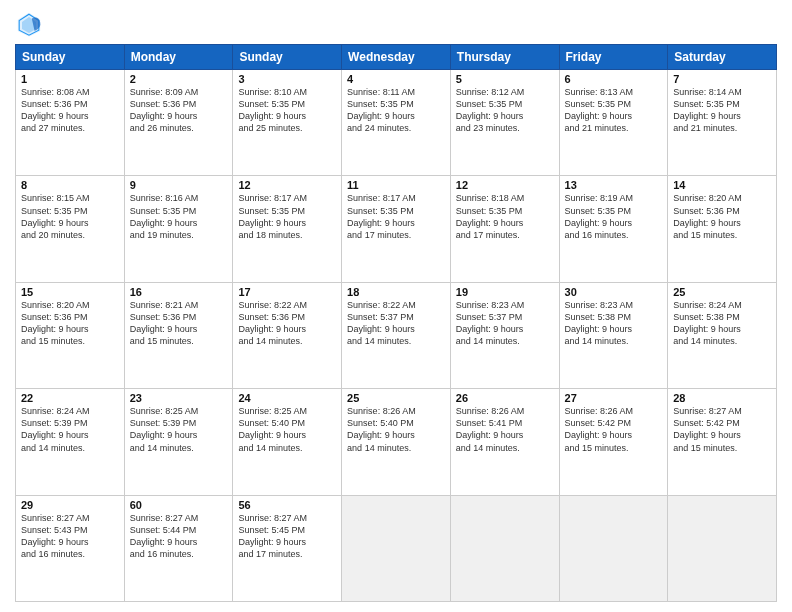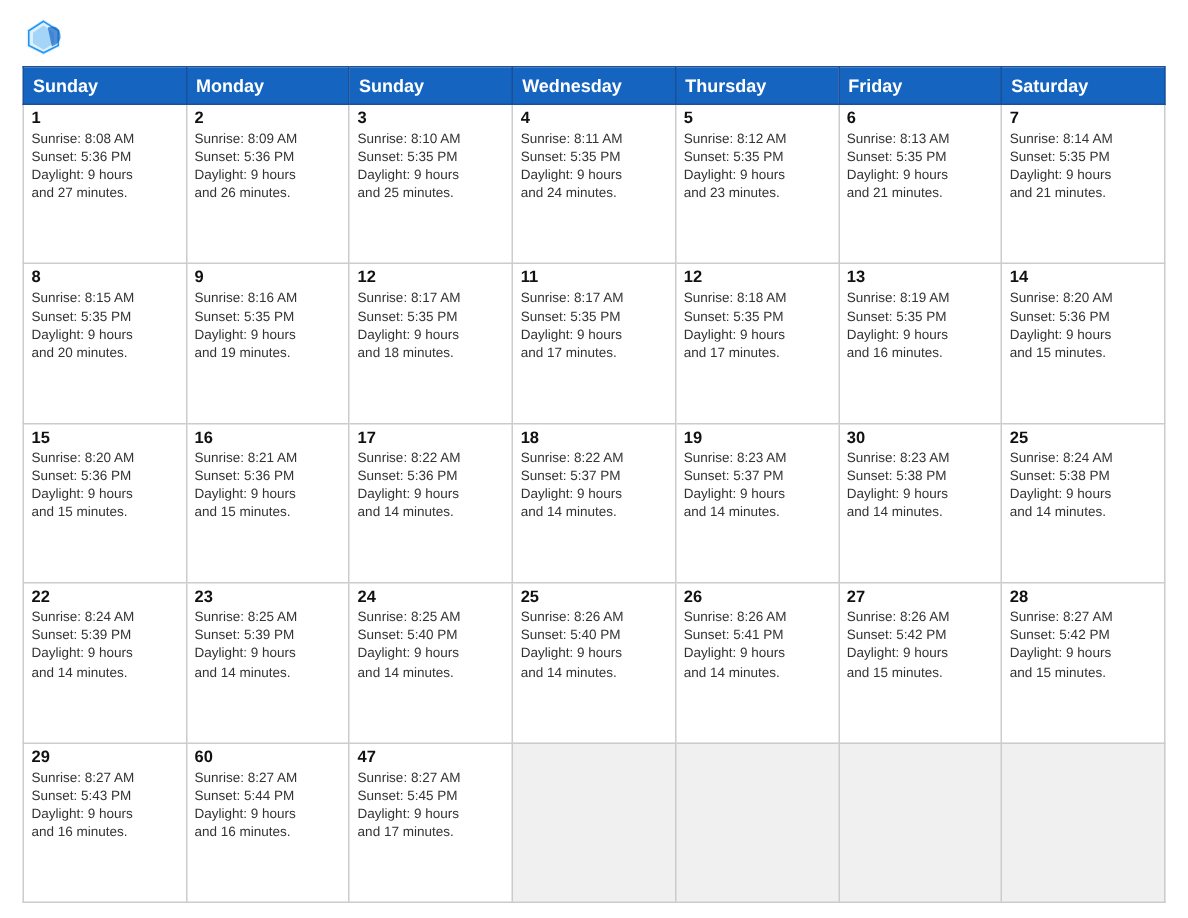--- a/index.html
+++ b/index.html
@@ -252,21 +252,21 @@
         <tr>
           <td>
             <span class="day-num">29</span>
             <div class="cell-text">Sunrise: 8:27 AM<br>Sunset: 5:43 PM<br>Daylight: 9 hours<br>and 16 minutes.</div>
           </td>
           <td>
             <span class="day-num">60</span>
             <div class="cell-text">Sunrise: 8:27 AM<br>Sunset: 5:44 PM<br>Daylight: 9 hours<br>and 16 minutes.</div>
           </td>
           <td>
-            <span class="day-num">47</span>
+            <span class="day-num">56</span>
             <div class="cell-text">Sunrise: 8:27 AM<br>Sunset: 5:45 PM<br>Daylight: 9 hours<br>and 17 minutes.</div>
           </td>
           <td class="empty"></td>
           <td class="empty"></td>
           <td class="empty"></td>
           <td class="empty"></td>
         </tr>
       </tbody>
   </table>
 </div>

